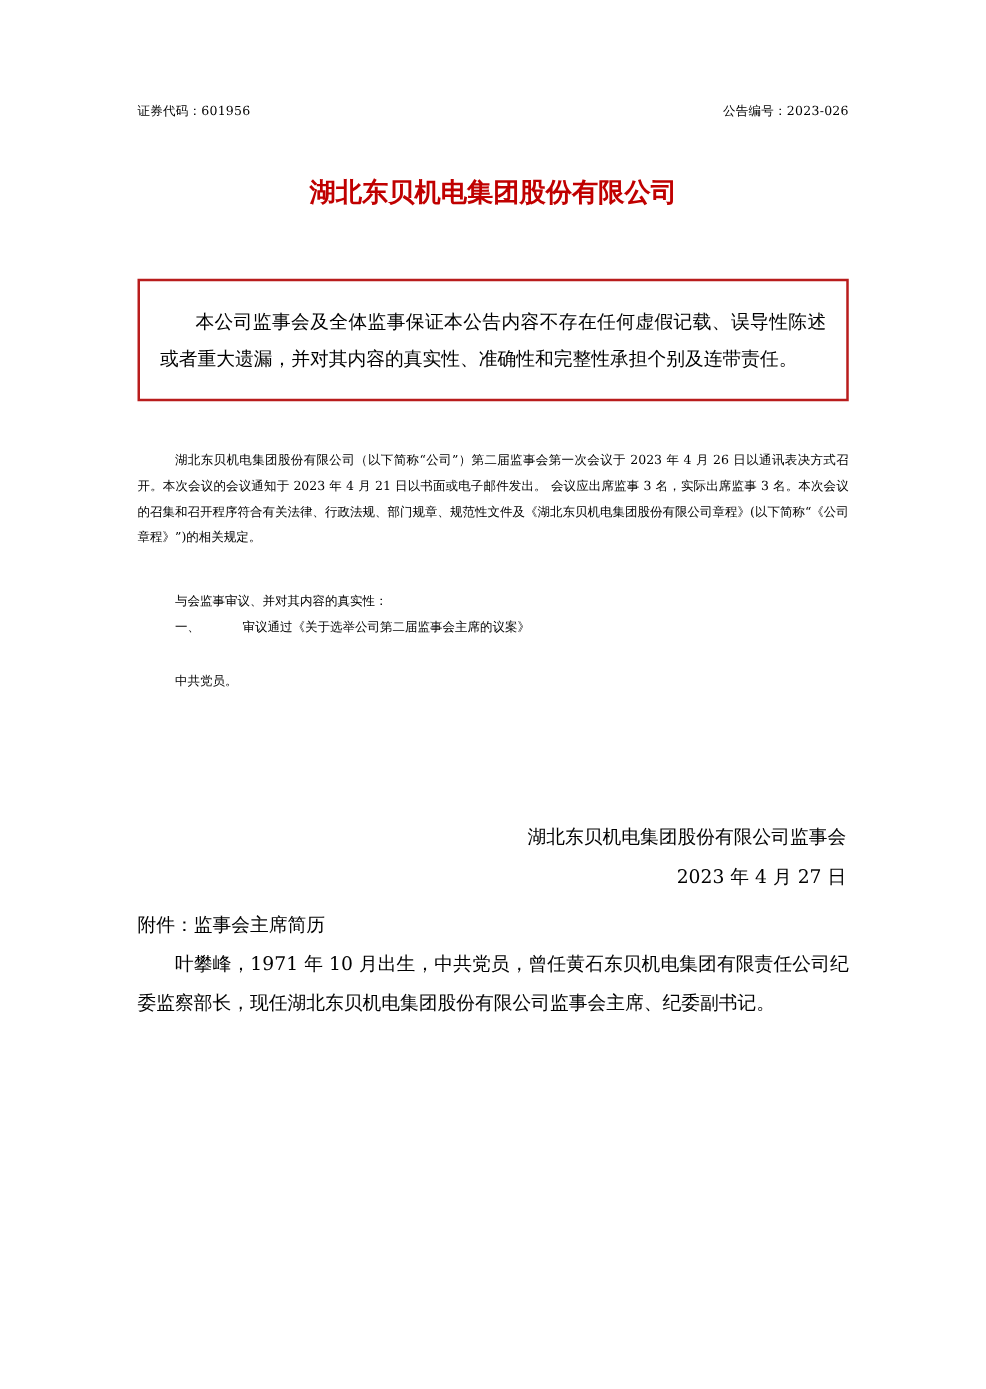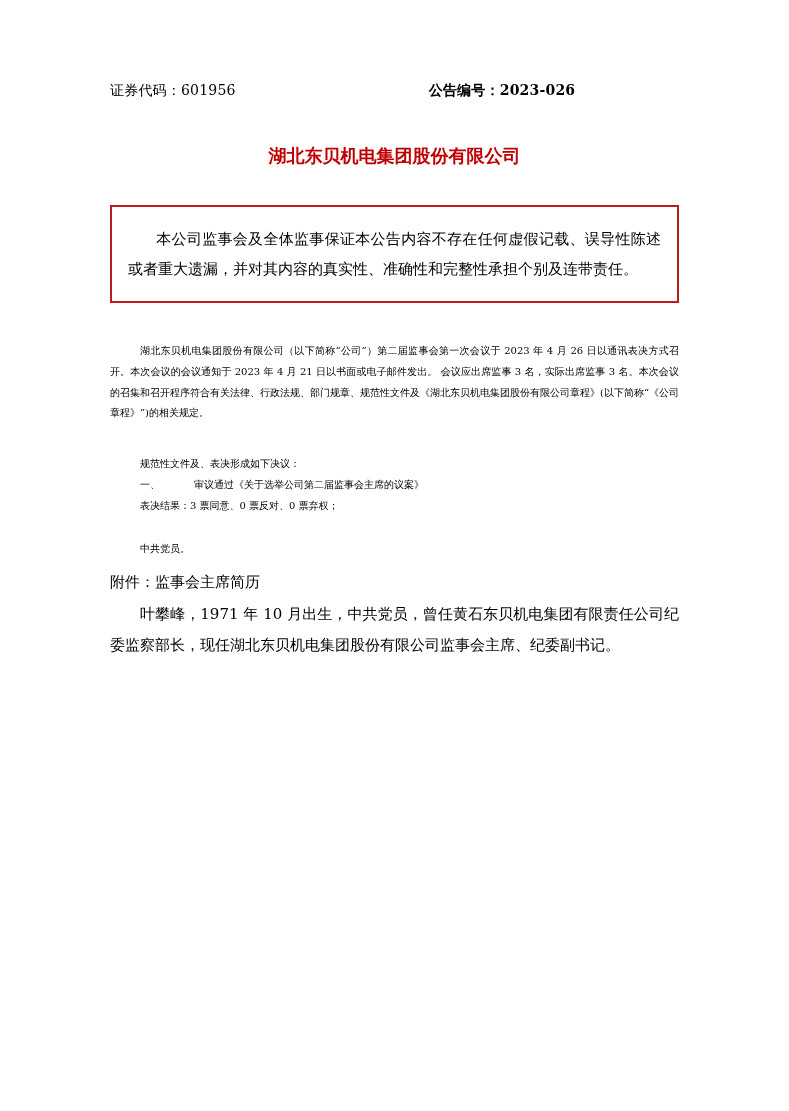--- a/index.html
+++ b/index.html
@@ -19,39 +19,39 @@
     width: 789px;
     height: 1111px;
     box-sizing: border-box;
     padding: 82px 110px 0 110px;
     position: relative;
   }
   
   .doc-header {
     display: flex;
     align-items: baseline;
-    font-size: 14px;
+    font-size: 10px;
     letter-spacing: 0.2px;
     margin-bottom: 38px;
   }
   .doc-header .h-item {
     white-space: nowrap;
   }
   .doc-header .h-code { width: 215px; }
   .doc-header .h-abbr { width: 205px; }
-  .doc-header .h-no   { flex: 1; text-align: center; font-weight: bold; }
+  .doc-header .h-no   { flex: 1; text-align: right; }
 
   
   .title-block {
     text-align: center;
     color: #c00000;
     font-weight: bold;
-    font-size: 18px;
+    font-size: 21px;
     line-height: 1.95;
-    margin-bottom: 32px;
+    margin-bottom: 48px;
   }
   .title-block .t-line { white-space: nowrap; }
 
   
   .disclaimer {
     border: 2px solid #b91c1c;
     padding: 17px 16px 17px 16px;
     font-size: 15px;
     line-height: 2.0;
     margin-bottom: 38px;
@@ -116,31 +116,34 @@
 
   <div class="disclaimer">
     <p><span class="indent"></span><span>本公司监事会及全体监事保证本公告内容不存在任何虚假记载、误导性陈述或者重大遗漏，并对其内容的真实性、准确性和完整性承担个别及连带责任。</span></p>
   </div>
 
   <div class="body-text">
     <p class="p-indent">湖北东贝机电集团股份有限公司（以下简称“公司”）第二届监事会第一次会议于 2023 年 4 月 26 日以通讯表决方式召开。本次会议的会议通知于 2023 年 4 月 21 日以书面或电子邮件发出。 会议应出席监事 3 名，实际出席监事 3 名。本次会议的召集和召开程序符合有关法律、行政法规、部门规章、规范性文件及《湖北东贝机电集团股份有限公司章程》(以下简称“《公司章程》”)的相关规定。</p>
 
     <div class="gap-md"></div>
 
-    <p class="p-indent">规范性文件及、表决形成如下决议：</p>
+    <p class="p-indent">与会监事审议、并对其内容的真实性：</p>
 
     <p class="item-heading"><span>一、</span><span class="num-gap"></span><span>审议通过《关于选举公司第二届监事会主席的议案》</span></p>
 
 
-    <p class="p-indent">表决结果：3 票同意、0 票反对、0 票弃权；</p>
 
     <div class="gap-sm"></div>
 
     <p class="p-indent">中共党员。</p>
   </div>
 
+  <div class="sign-block">
+    <div class="sign-line">湖北东贝机电集团股份有限公司监事会</div>
+    <div class="sign-line">2023 年 4 月 27 日</div>
+  </div>
 
   <div class="attach">
     <p>附件：监事会主席简历</p>
     <p class="p-indent">叶攀峰，1971 年 10 月出生，中共党员，曾任黄石东贝机电集团有限责任公司纪委监察部长，现任湖北东贝机电集团股份有限公司监事会主席、纪委副书记。</p>
   </div>
 
 </div>
 
 </body></html>

